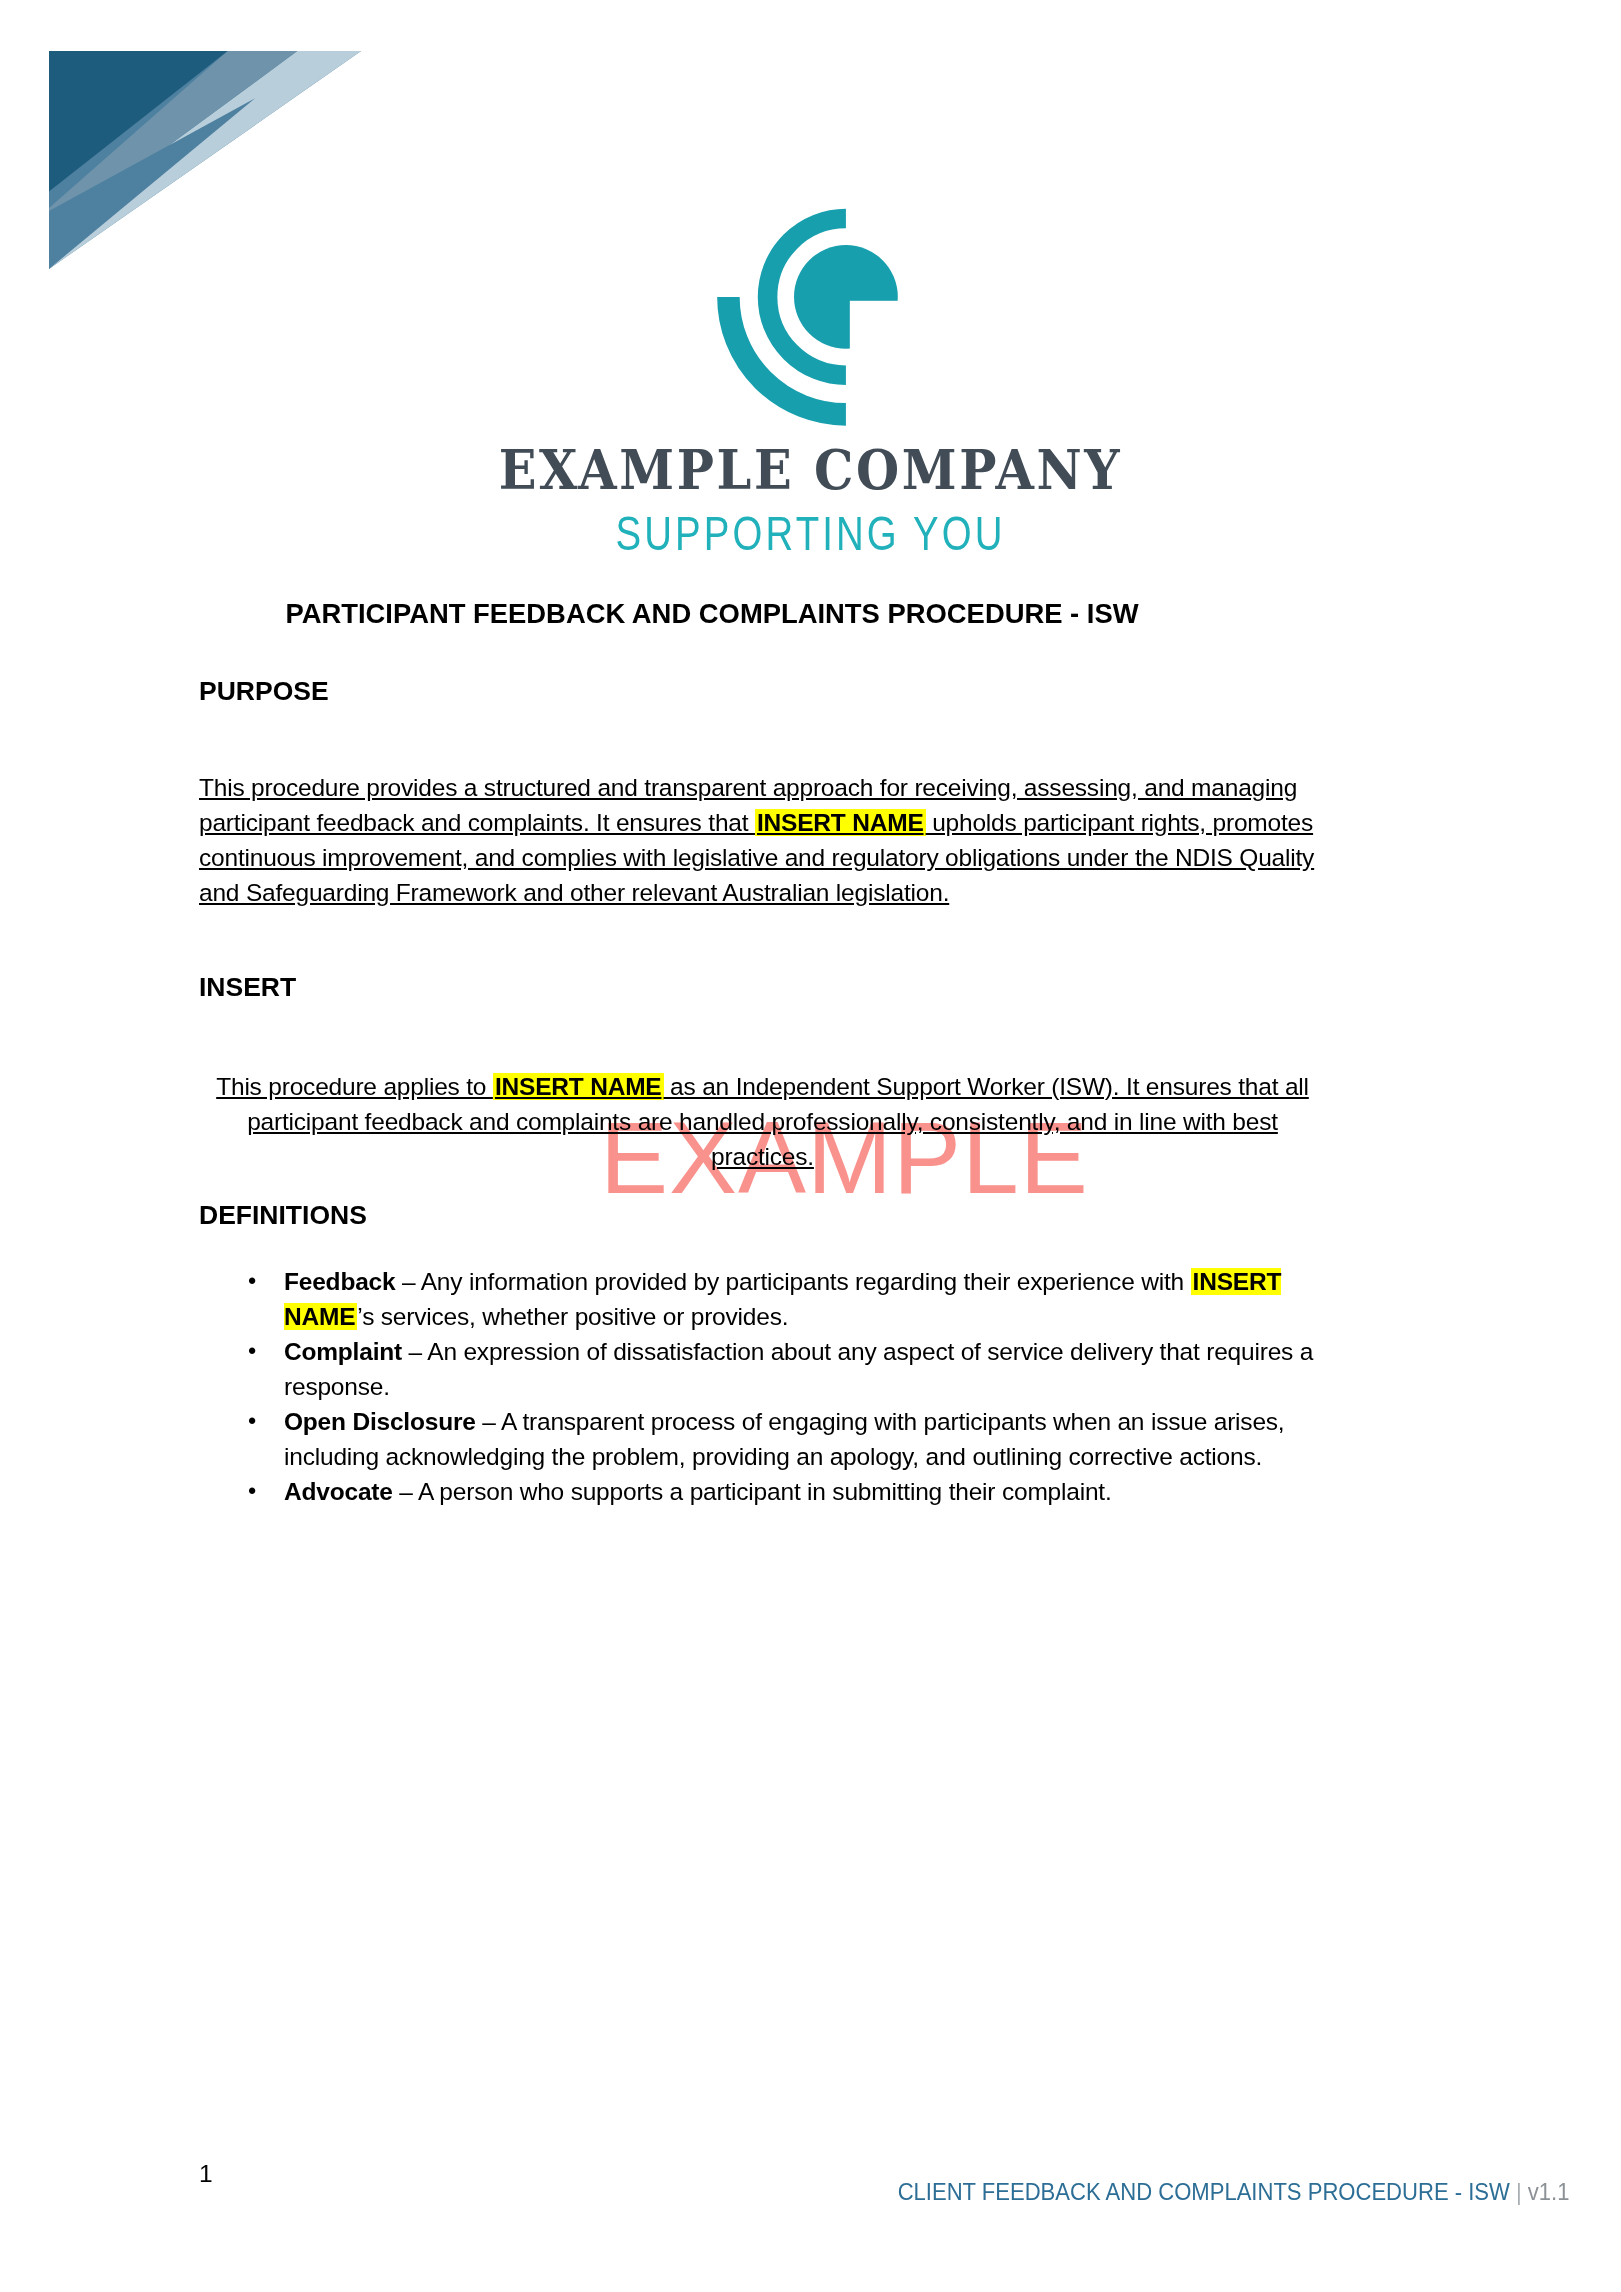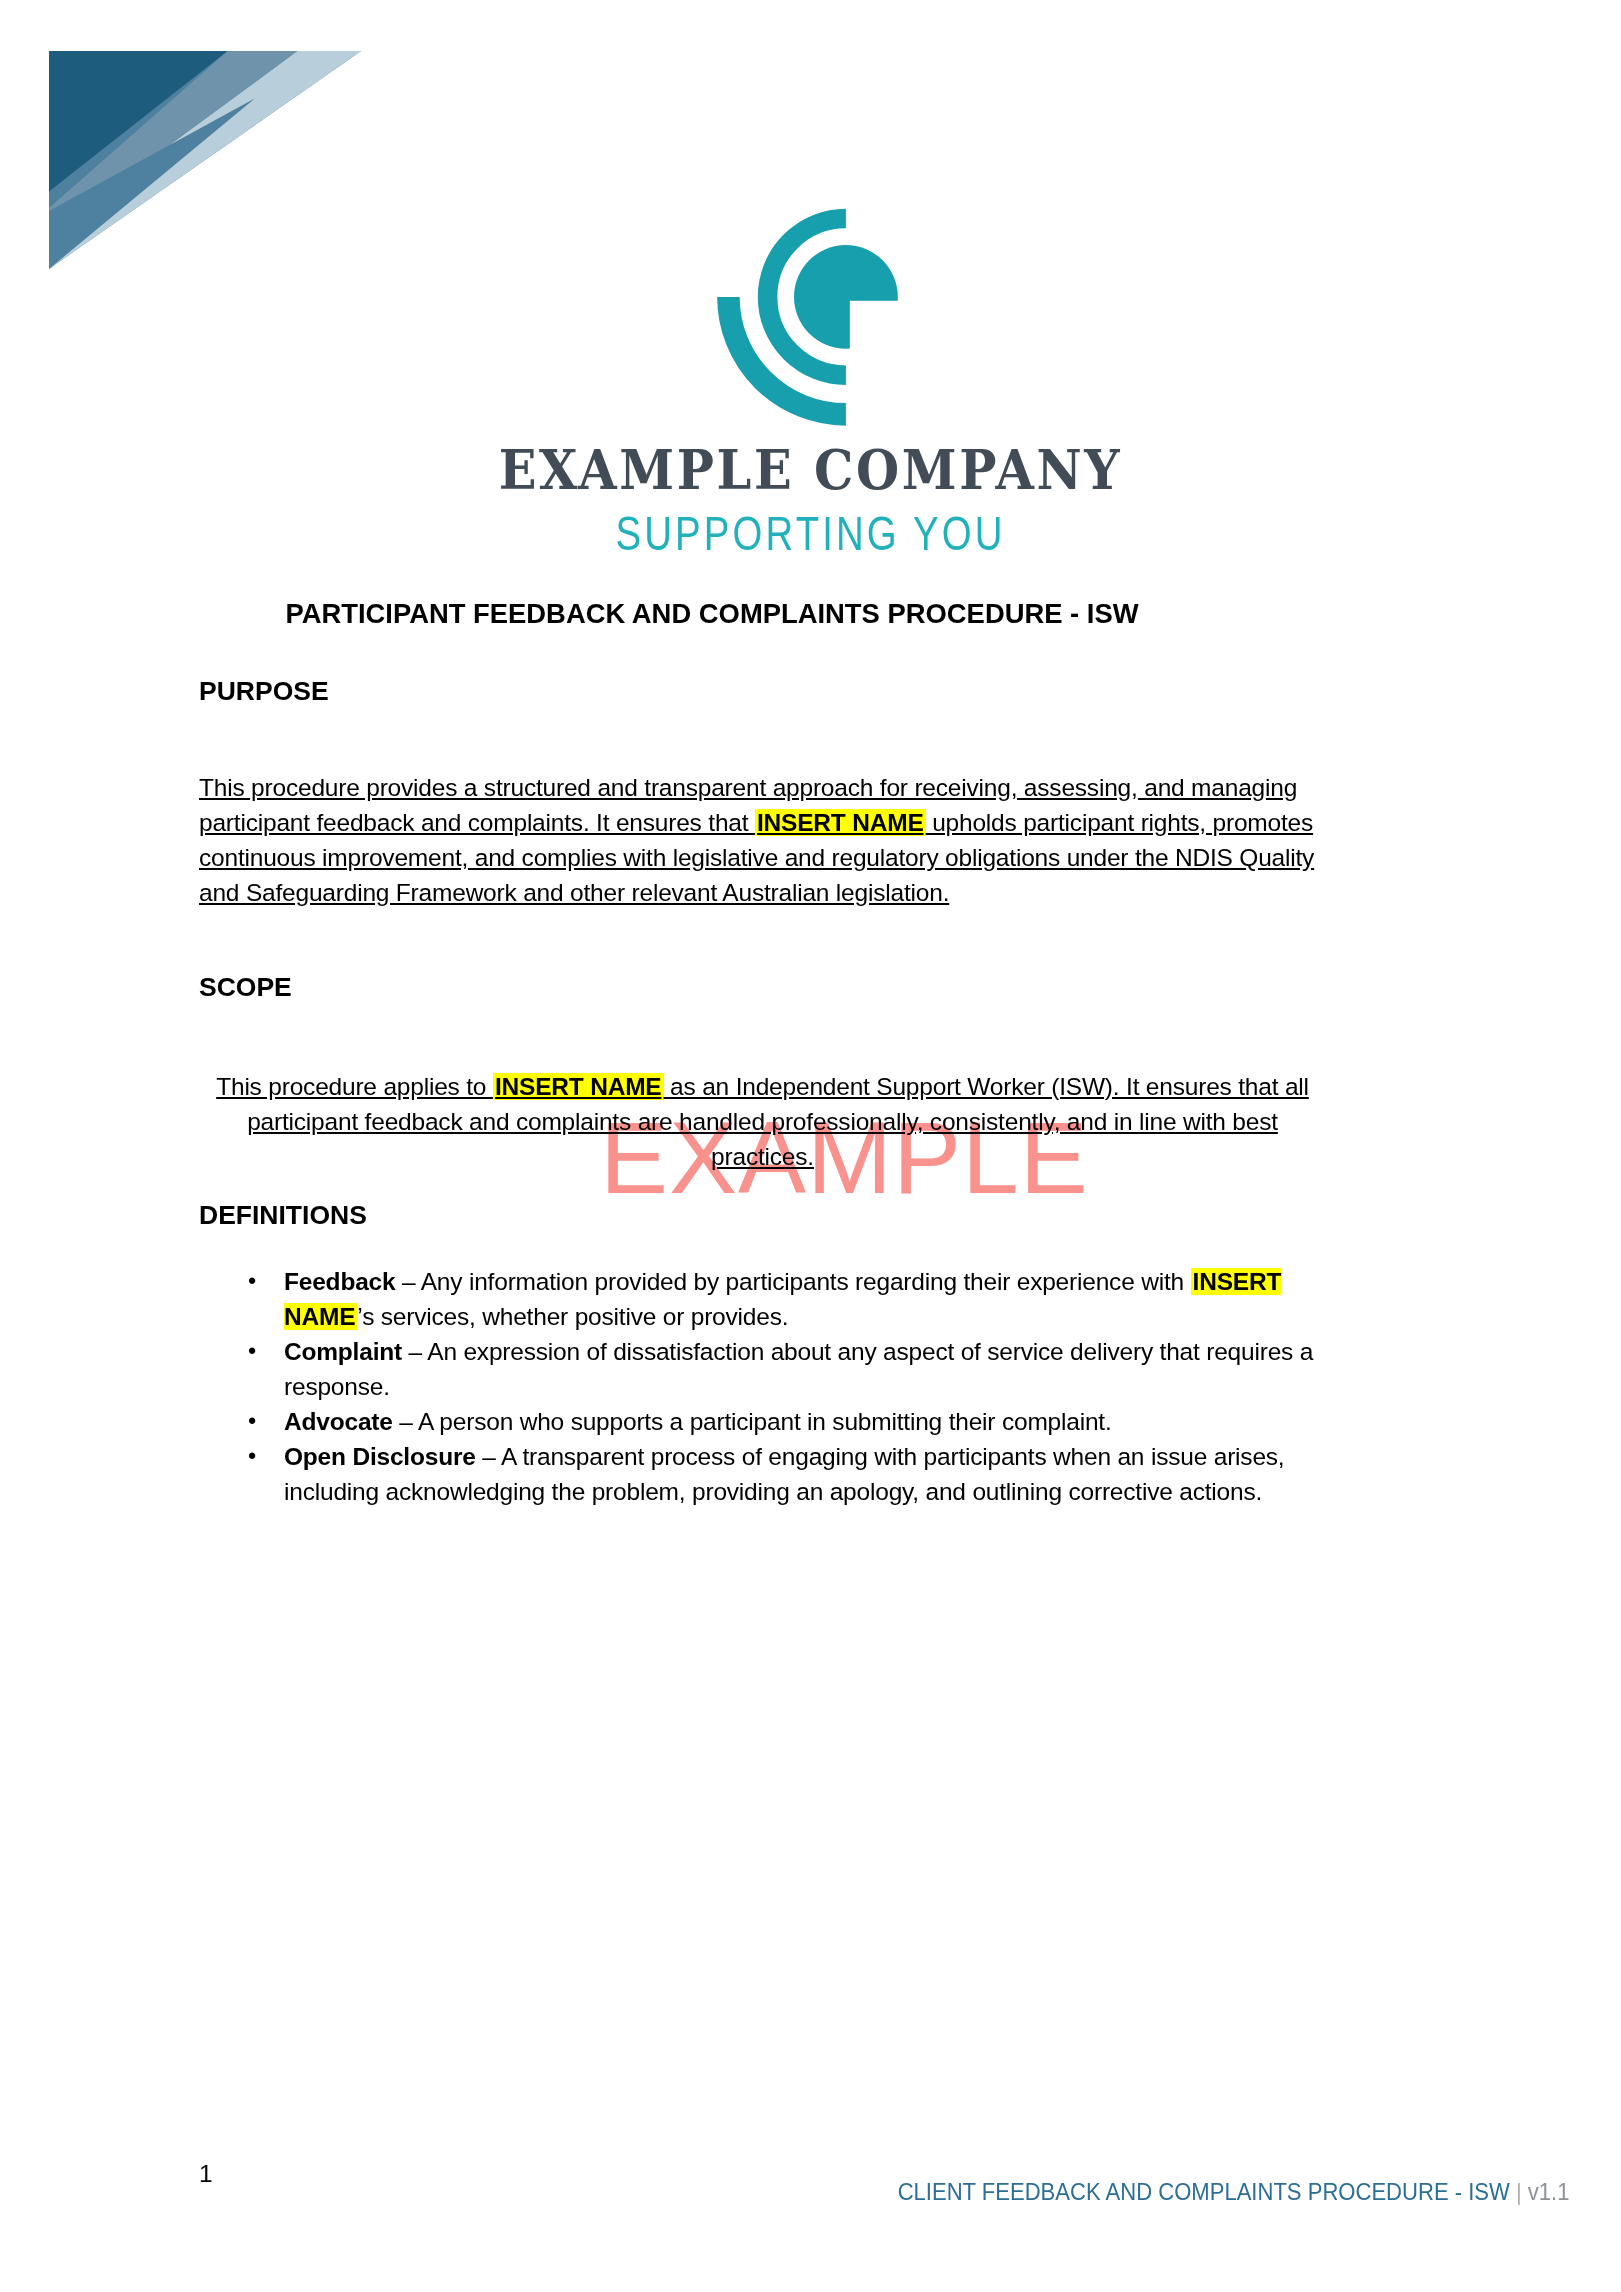--- a/index.html
+++ b/index.html
@@ -92,26 +92,26 @@
 <div class="abs company-name">EXAMPLE COMPANY</div>
 <div class="abs tagline">SUPPORTING YOU</div>
 
 <div class="abs watermark">EXAMPLE</div>
 
 <div class="abs doc-title">PARTICIPANT FEEDBACK AND COMPLAINTS PROCEDURE - ISW</div>
 
 <div class="abs sec-heading h-purpose">PURPOSE</div>
 <p class="abs para p-purpose"><span>This procedure provides a structured and transparent approach for receiving, assessing, and managing participant feedback and complaints. It ensures that </span><span class="hl">INSERT NAME</span><span> upholds participant rights, promotes continuous improvement, and complies with legislative and regulatory obligations under the NDIS Quality and Safeguarding Framework and other relevant Australian legislation.</span></p>
 
-<div class="abs sec-heading h-scope">SCOPE</div>
+<div class="abs sec-heading h-scope">INSERT</div>
 <p class="abs para p-scope"><span>This procedure applies to </span><span class="hl">INSERT NAME</span><span> as an Independent Support Worker (ISW). It ensures that all participant feedback and complaints are handled professionally, consistently, and in line with best practices.</span></p>
 
 <div class="abs sec-heading h-definitions">DEFINITIONS</div>
 <ul class="abs bullets">
   <li><span class="term">Feedback</span><span> – Any information provided by participants regarding their experience with </span><span class="hl">INSERT NAME</span><span>’s services, whether positive or provides.</span></li>
   <li><span class="term">Complaint</span><span> – An expression of dissatisfaction about any aspect of service delivery that requires a response.</span><span></span></li>
+  <li><span class="term">Open Disclosure</span><span> – A transparent process of engaging with participants when an issue arises, including acknowledging the problem, providing an apology, and outlining corrective actions.</span><span></span></li>
   <li><span class="term">Advocate</span><span> – A person who supports a participant in submitting their complaint.</span><span></span></li>
-  <li><span class="term">Open Disclosure</span><span> – A transparent process of engaging with participants when an issue arises, including acknowledging the problem, providing an apology, and outlining corrective actions.</span><span></span></li>
 </ul>
 
 <div class="abs page-num">1</div>
 <div class="abs footer-right"><span class="footer-main">CLIENT FEEDBACK AND COMPLAINTS PROCEDURE - ISW</span><span class="footer-sep"> | </span><span class="footer-version">v1.1</span></div>
 
 
 </body></html>

